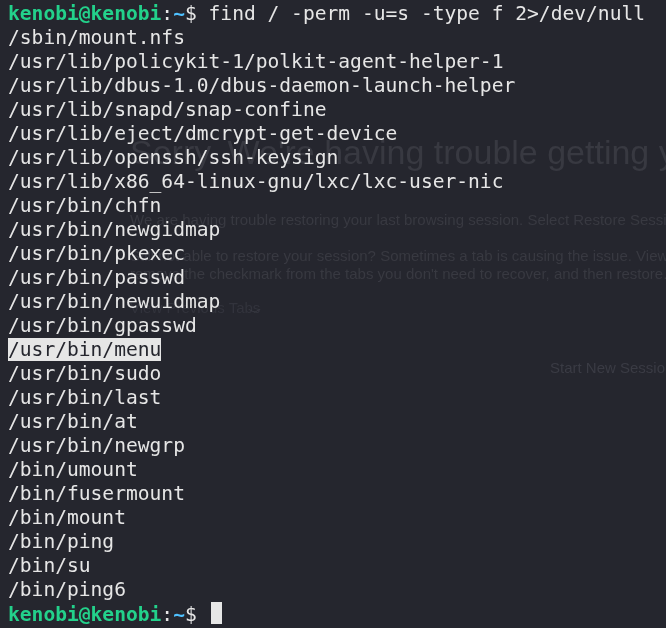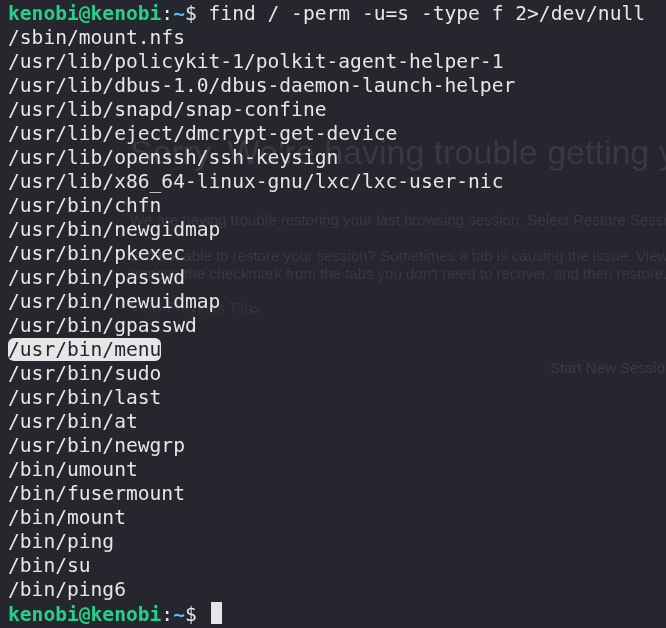--- a/index.html
+++ b/index.html
@@ -86,21 +86,20 @@
   .user { color: #23d18b; font-weight: bold; }
   .at   { color: #23d18b; font-weight: bold; }
   .host { color: #23d18b; font-weight: bold; }
   .colon { color: #e6e6e6; }
   .path { color: #4fc1ff; font-weight: bold; }
   .dollar { color: #e6e6e6; }
   .cmd  { color: #e6e6e6; }
   .highlight {
     background: #e6e6e6;
     color: #25262e;
-    border-radius: 6px;
   }
   .cursor {
     display: inline-block;
     width: 11px;
     height: 22px;
     background: #e6e6e6;
     vertical-align: -3px;
     margin-left: 2px;
   }
 </style>

